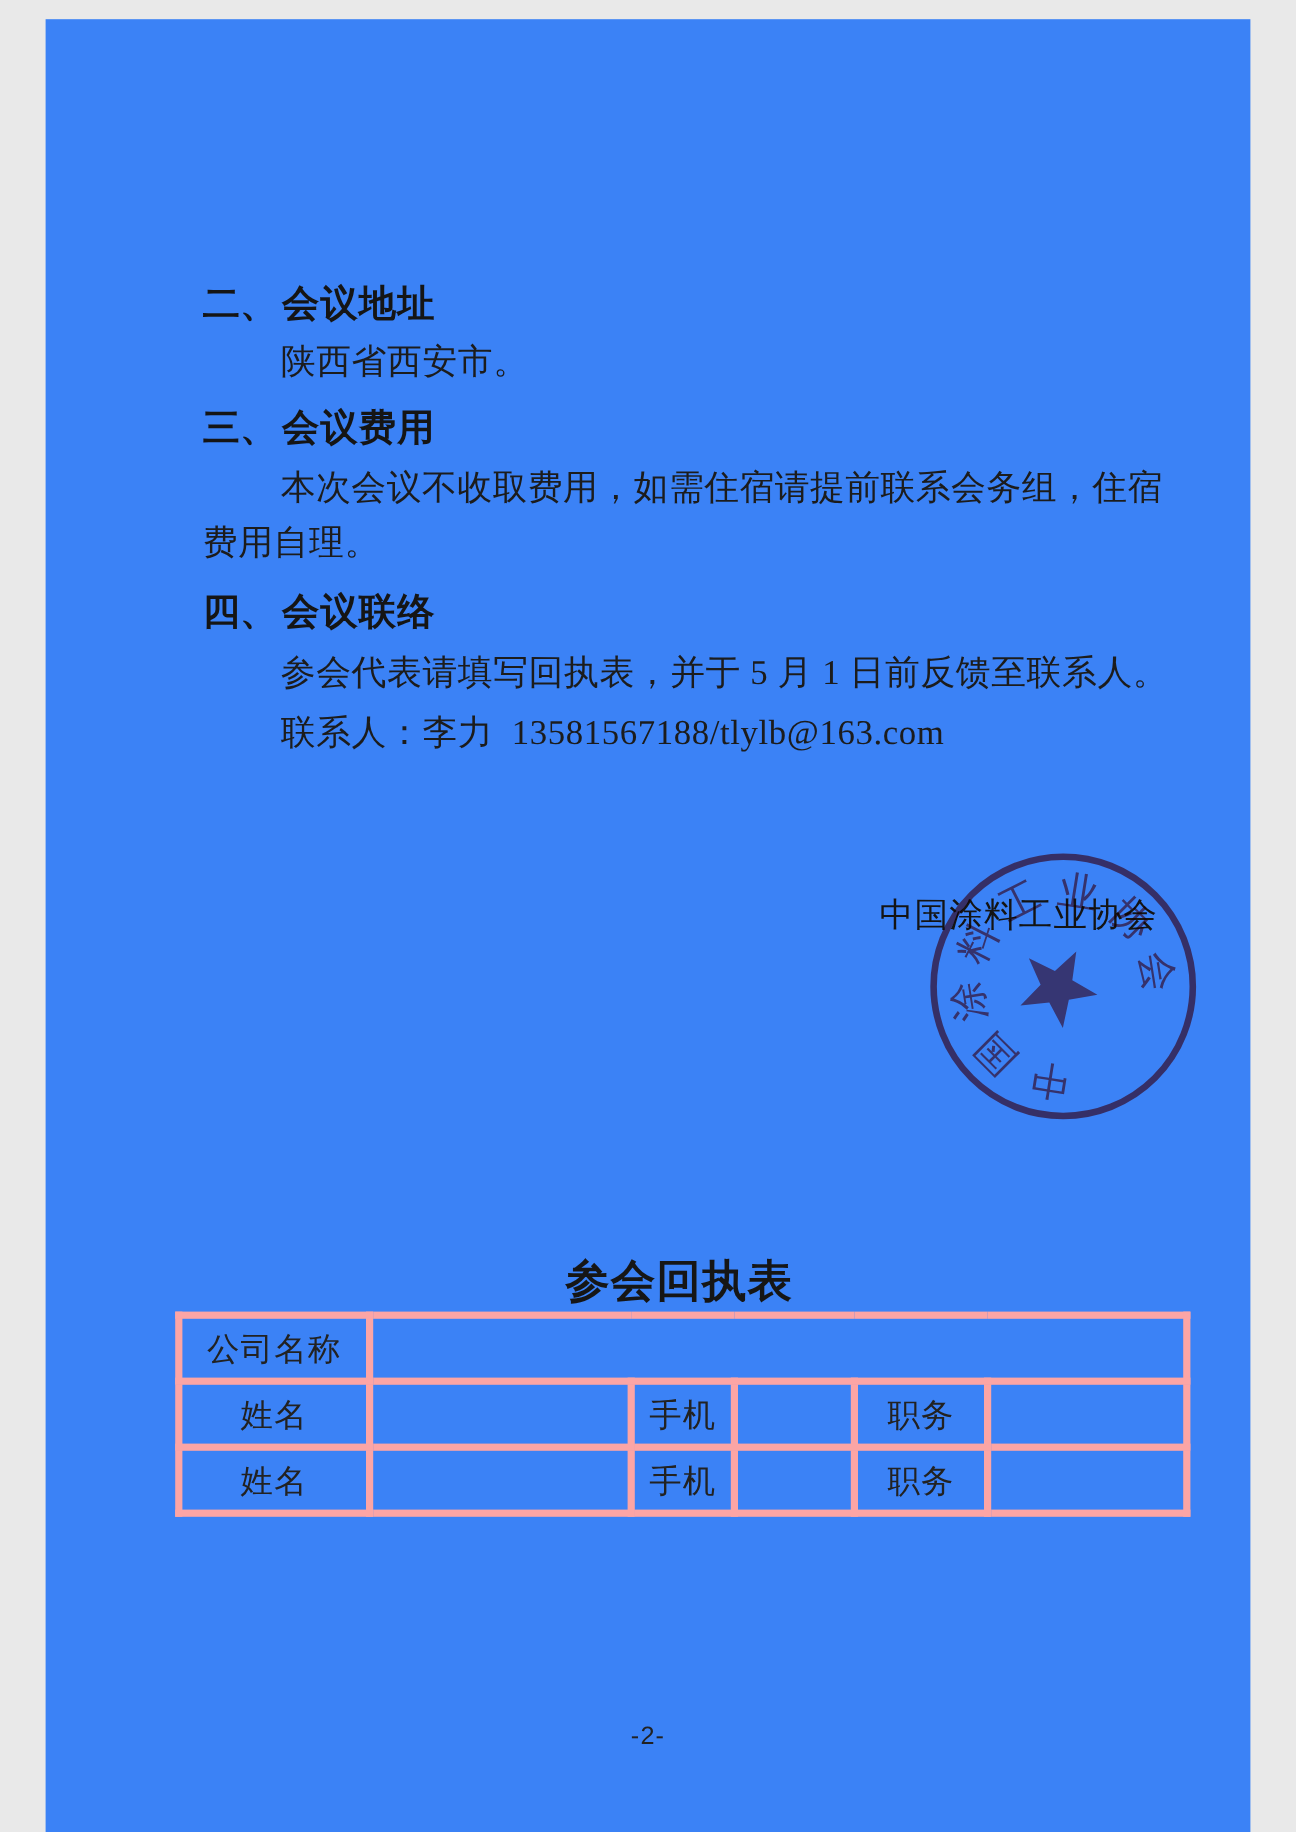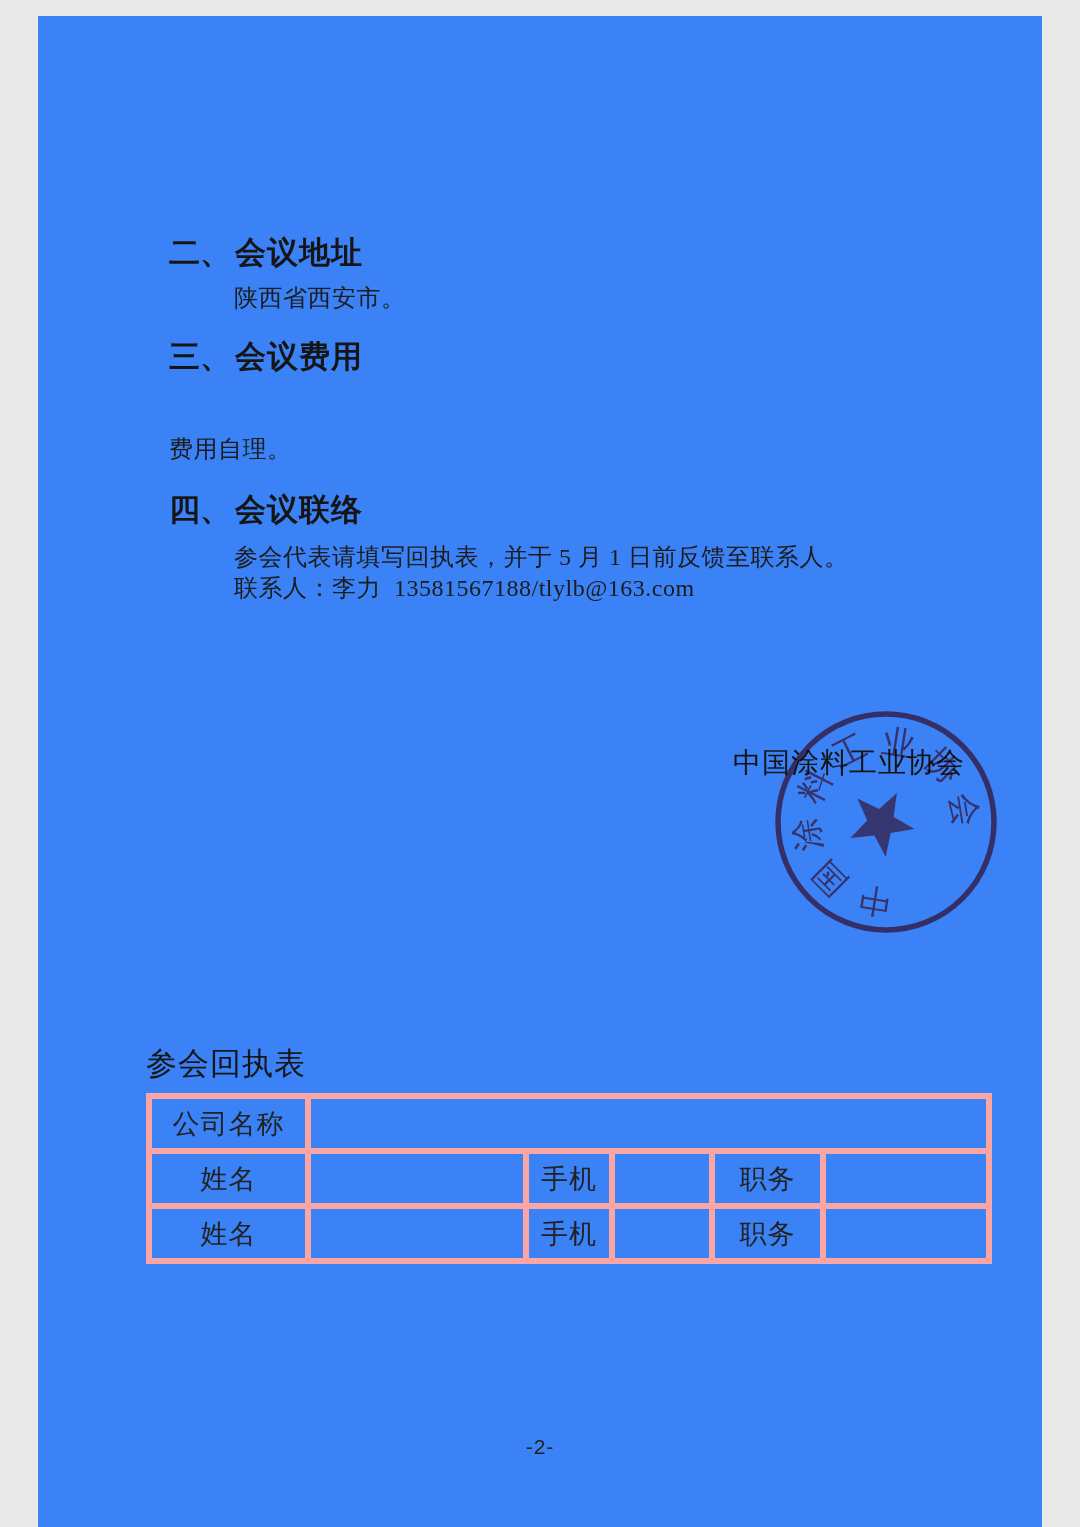--- a/index.html
+++ b/index.html
@@ -12,25 +12,25 @@
     color:#1e1e1e;
     margin:16px auto;
   }
   .abs{position:absolute;white-space:pre;}
   .heading{
     font-family:"Liberation Sans","DejaVu Sans",sans-serif;
     font-weight:bold;font-size:31px;color:#151515;
     letter-spacing:1px;
   }
   .heading .hnum{display:inline-block;width:66px;letter-spacing:0;}
-  .btext{font-size:24px;letter-spacing:0.5px;color:#1c1c1c;}
+  .btext{font-size:29px;letter-spacing:0.5px;color:#1c1c1c;}
   .sig{font-size:28px;letter-spacing:1px;color:#141414;}
   .form-title{
-    font-size:31px;font-weight:normal;color:#161616;
-    letter-spacing:1px;
+    font-size:37px;font-weight:bold;color:#161616;
+    text-align:center;letter-spacing:1px;
   }
   .stamp-svg{mix-blend-mode:multiply;}
   table.reply{
     position:absolute;left:108px;top:1077px;
     width:840px;border-collapse:collapse;table-layout:fixed;
   }
   table.reply td{
     border:6px solid #fca5a5;
     height:49px;
     text-align:center;vertical-align:middle;
@@ -49,25 +49,26 @@
 </style>
 </head>
 <body>
 
 <div class="page">
 
   <div class="abs heading" style="left:131px;top:216px;"><span class="hnum">二、</span><span>会议地址</span></div>
   <div class="abs btext" style="left:196px;top:266px;">陕西省西安市。</div>
 
   <div class="abs heading" style="left:131px;top:320px;"><span class="hnum">三、</span><span>会议费用</span></div>
+  <div class="abs btext" style="left:196px;top:371px;letter-spacing:0.4px;">本次会议不收取费用，如需住宿请提前联系会务组，住宿</div>
   <div class="abs btext" style="left:131px;top:417px;">费用自理。</div>
 
   <div class="abs heading" style="left:131px;top:473px;"><span class="hnum">四、</span><span>会议联络</span></div>
   <div class="abs btext" style="left:196px;top:525px;">参会代表请填写回执表，并于 5 月 1 日前反馈至联系人。</div>
-  <div class="abs btext" style="left:196px;top:556px;">联系人：李力  13581567188/tlylb@163.com</div>
+  <div class="abs btext" style="left:196px;top:575px;">联系人：李力  13581567188/tlylb@163.com</div>
 
   <div class="abs sig" style="left:695px;top:728px;">中国涂料工业协会</div>
 
   <svg class="abs stamp-svg" style="left:728px;top:686px;" width="240" height="240" viewBox="-120 -120 240 240">
     <circle cx="0" cy="0" r="108" fill="none" stroke="#df3f51" stroke-width="5.5" opacity="0.85"></circle>
     <polygon fill="#df3f51" opacity="0.78" points="10.9,-29 7.6,-5.1 28.5,6.9 4.7,11.1 -0.3,34.7 -11.6,13.4 -35.6,15.9 -18.8,-1.4 -28.6,-23.5 -6.9,-12.9"></polygon>
     <g font-family="'Liberation Serif','DejaVu Serif',serif" font-size="33" fill="#df3f51" opacity="0.82" text-anchor="middle">
       <text x="-12.5" y="79" dy="0.35em" transform="rotate(189 -12.5 79)">中</text>
       <text x="-56.6" y="56.6" dy="0.35em" transform="rotate(225 -56.6 56.6)">国</text>
       <text x="-79" y="12.5" dy="0.35em" transform="rotate(261 -79 12.5)">涂</text>

